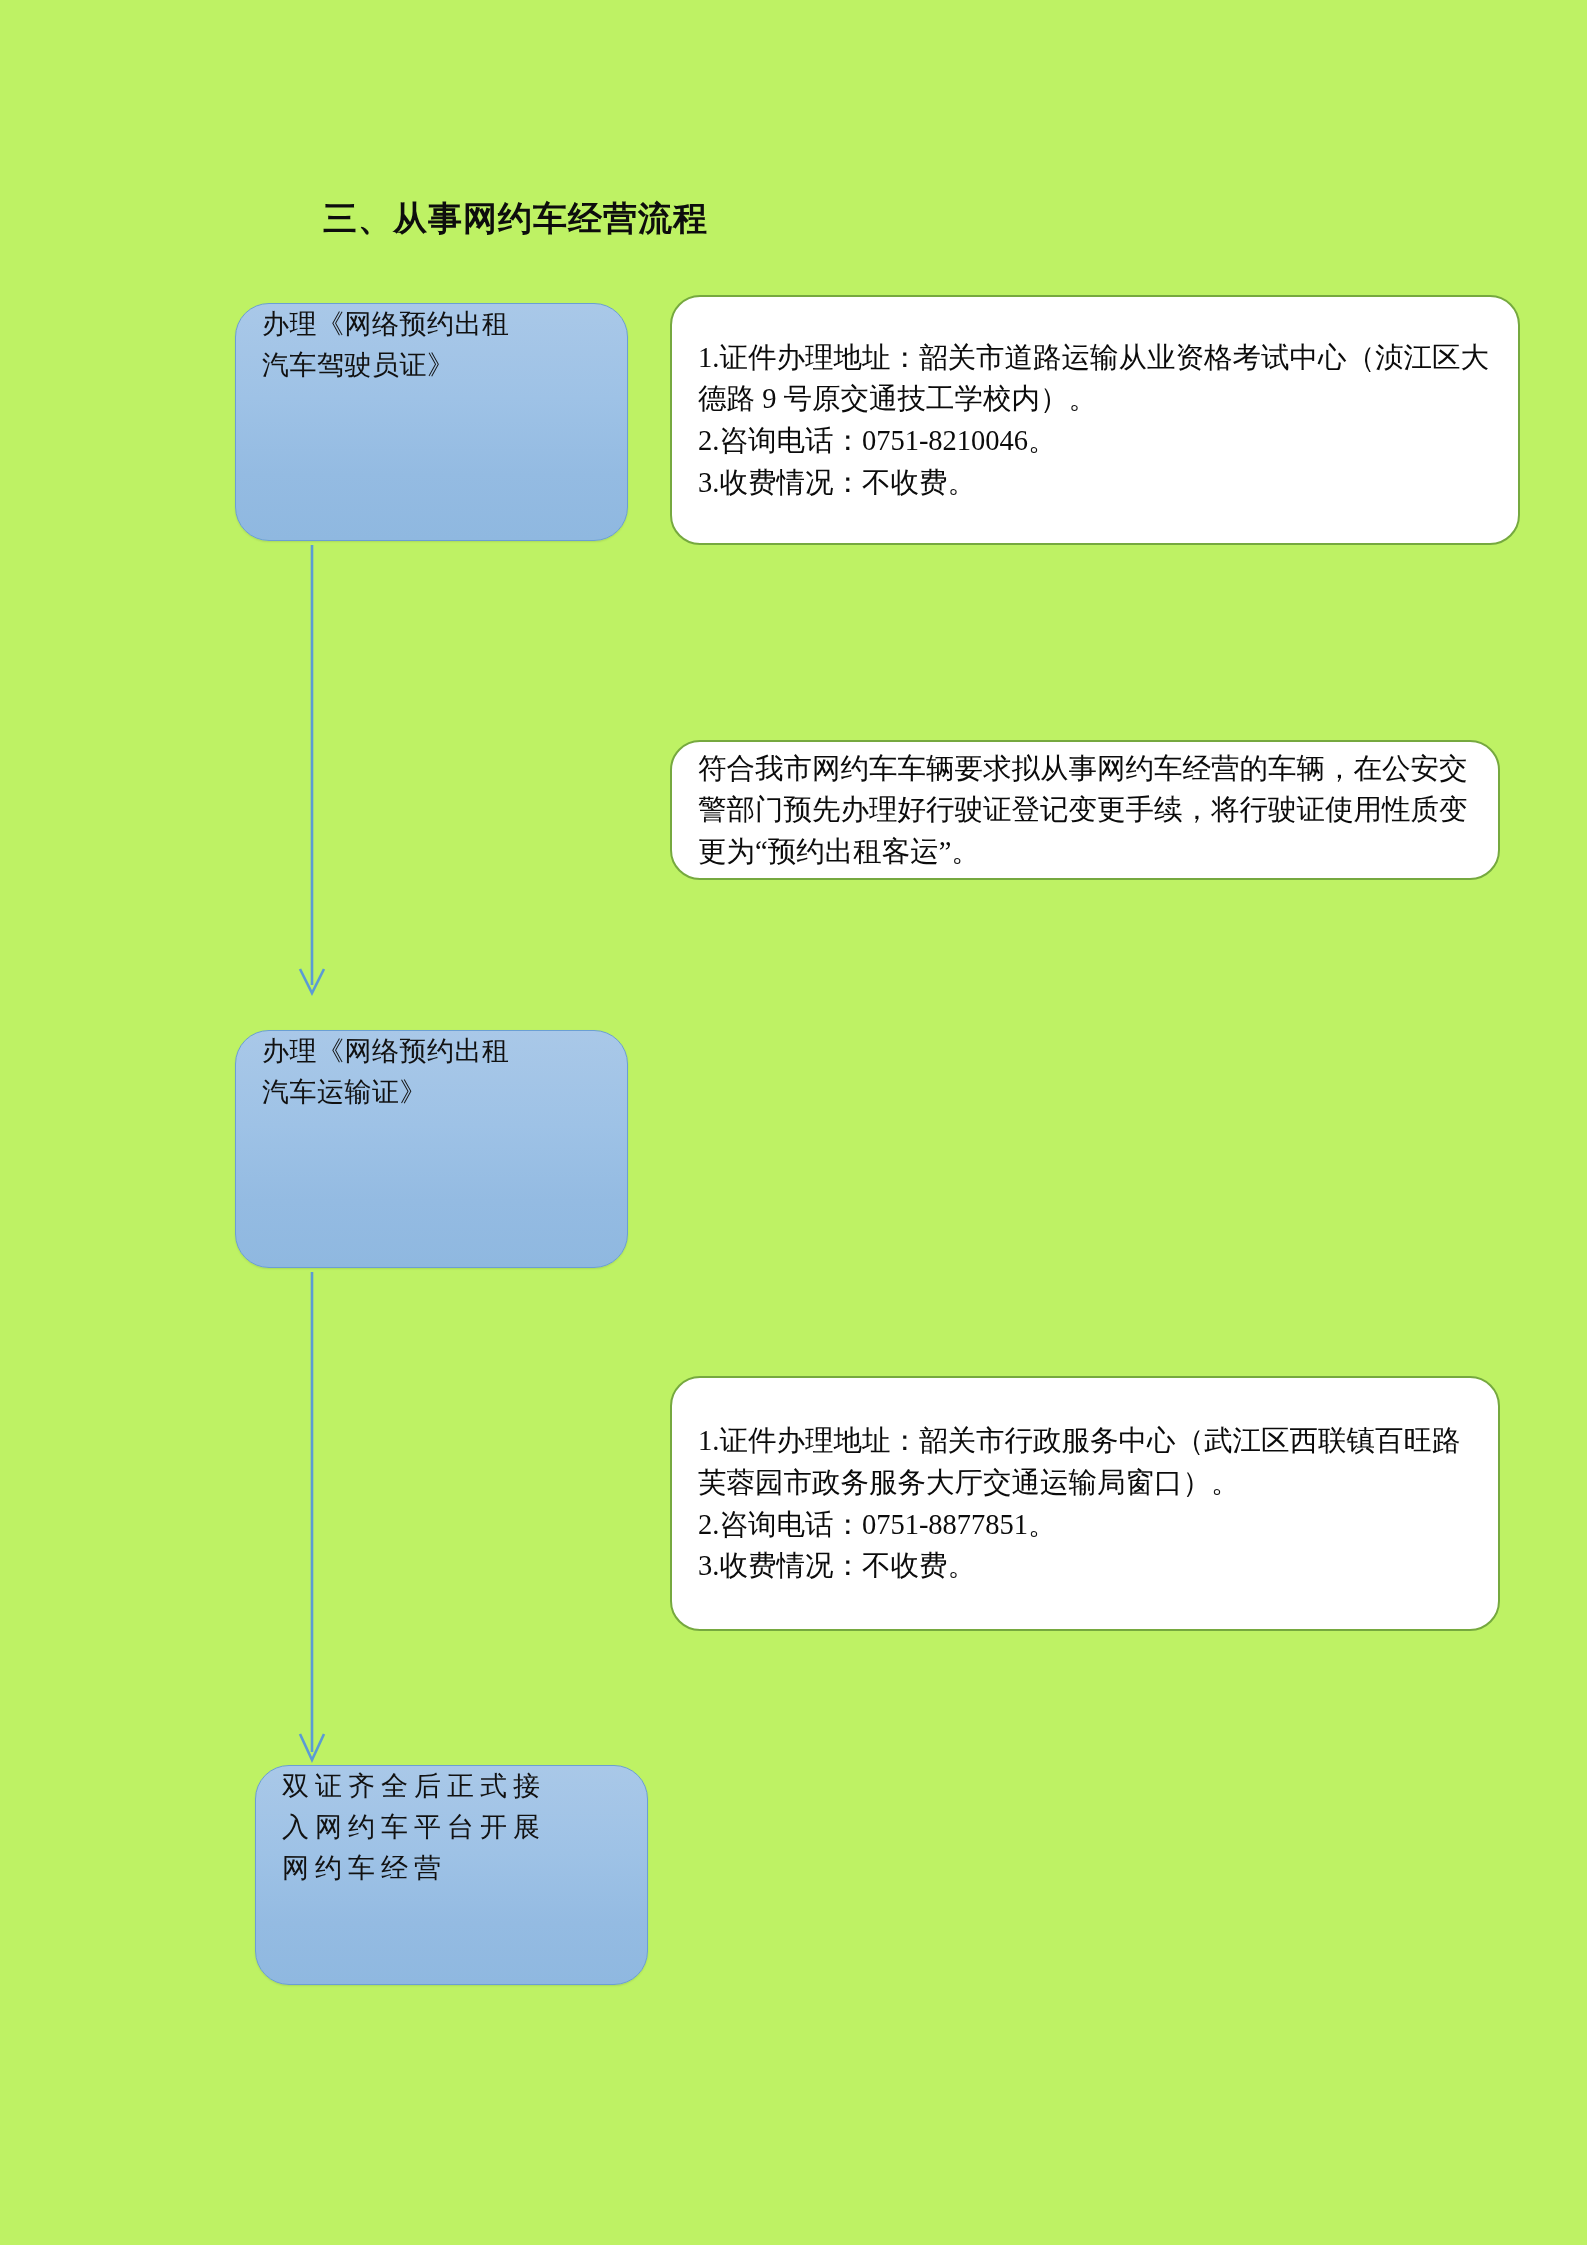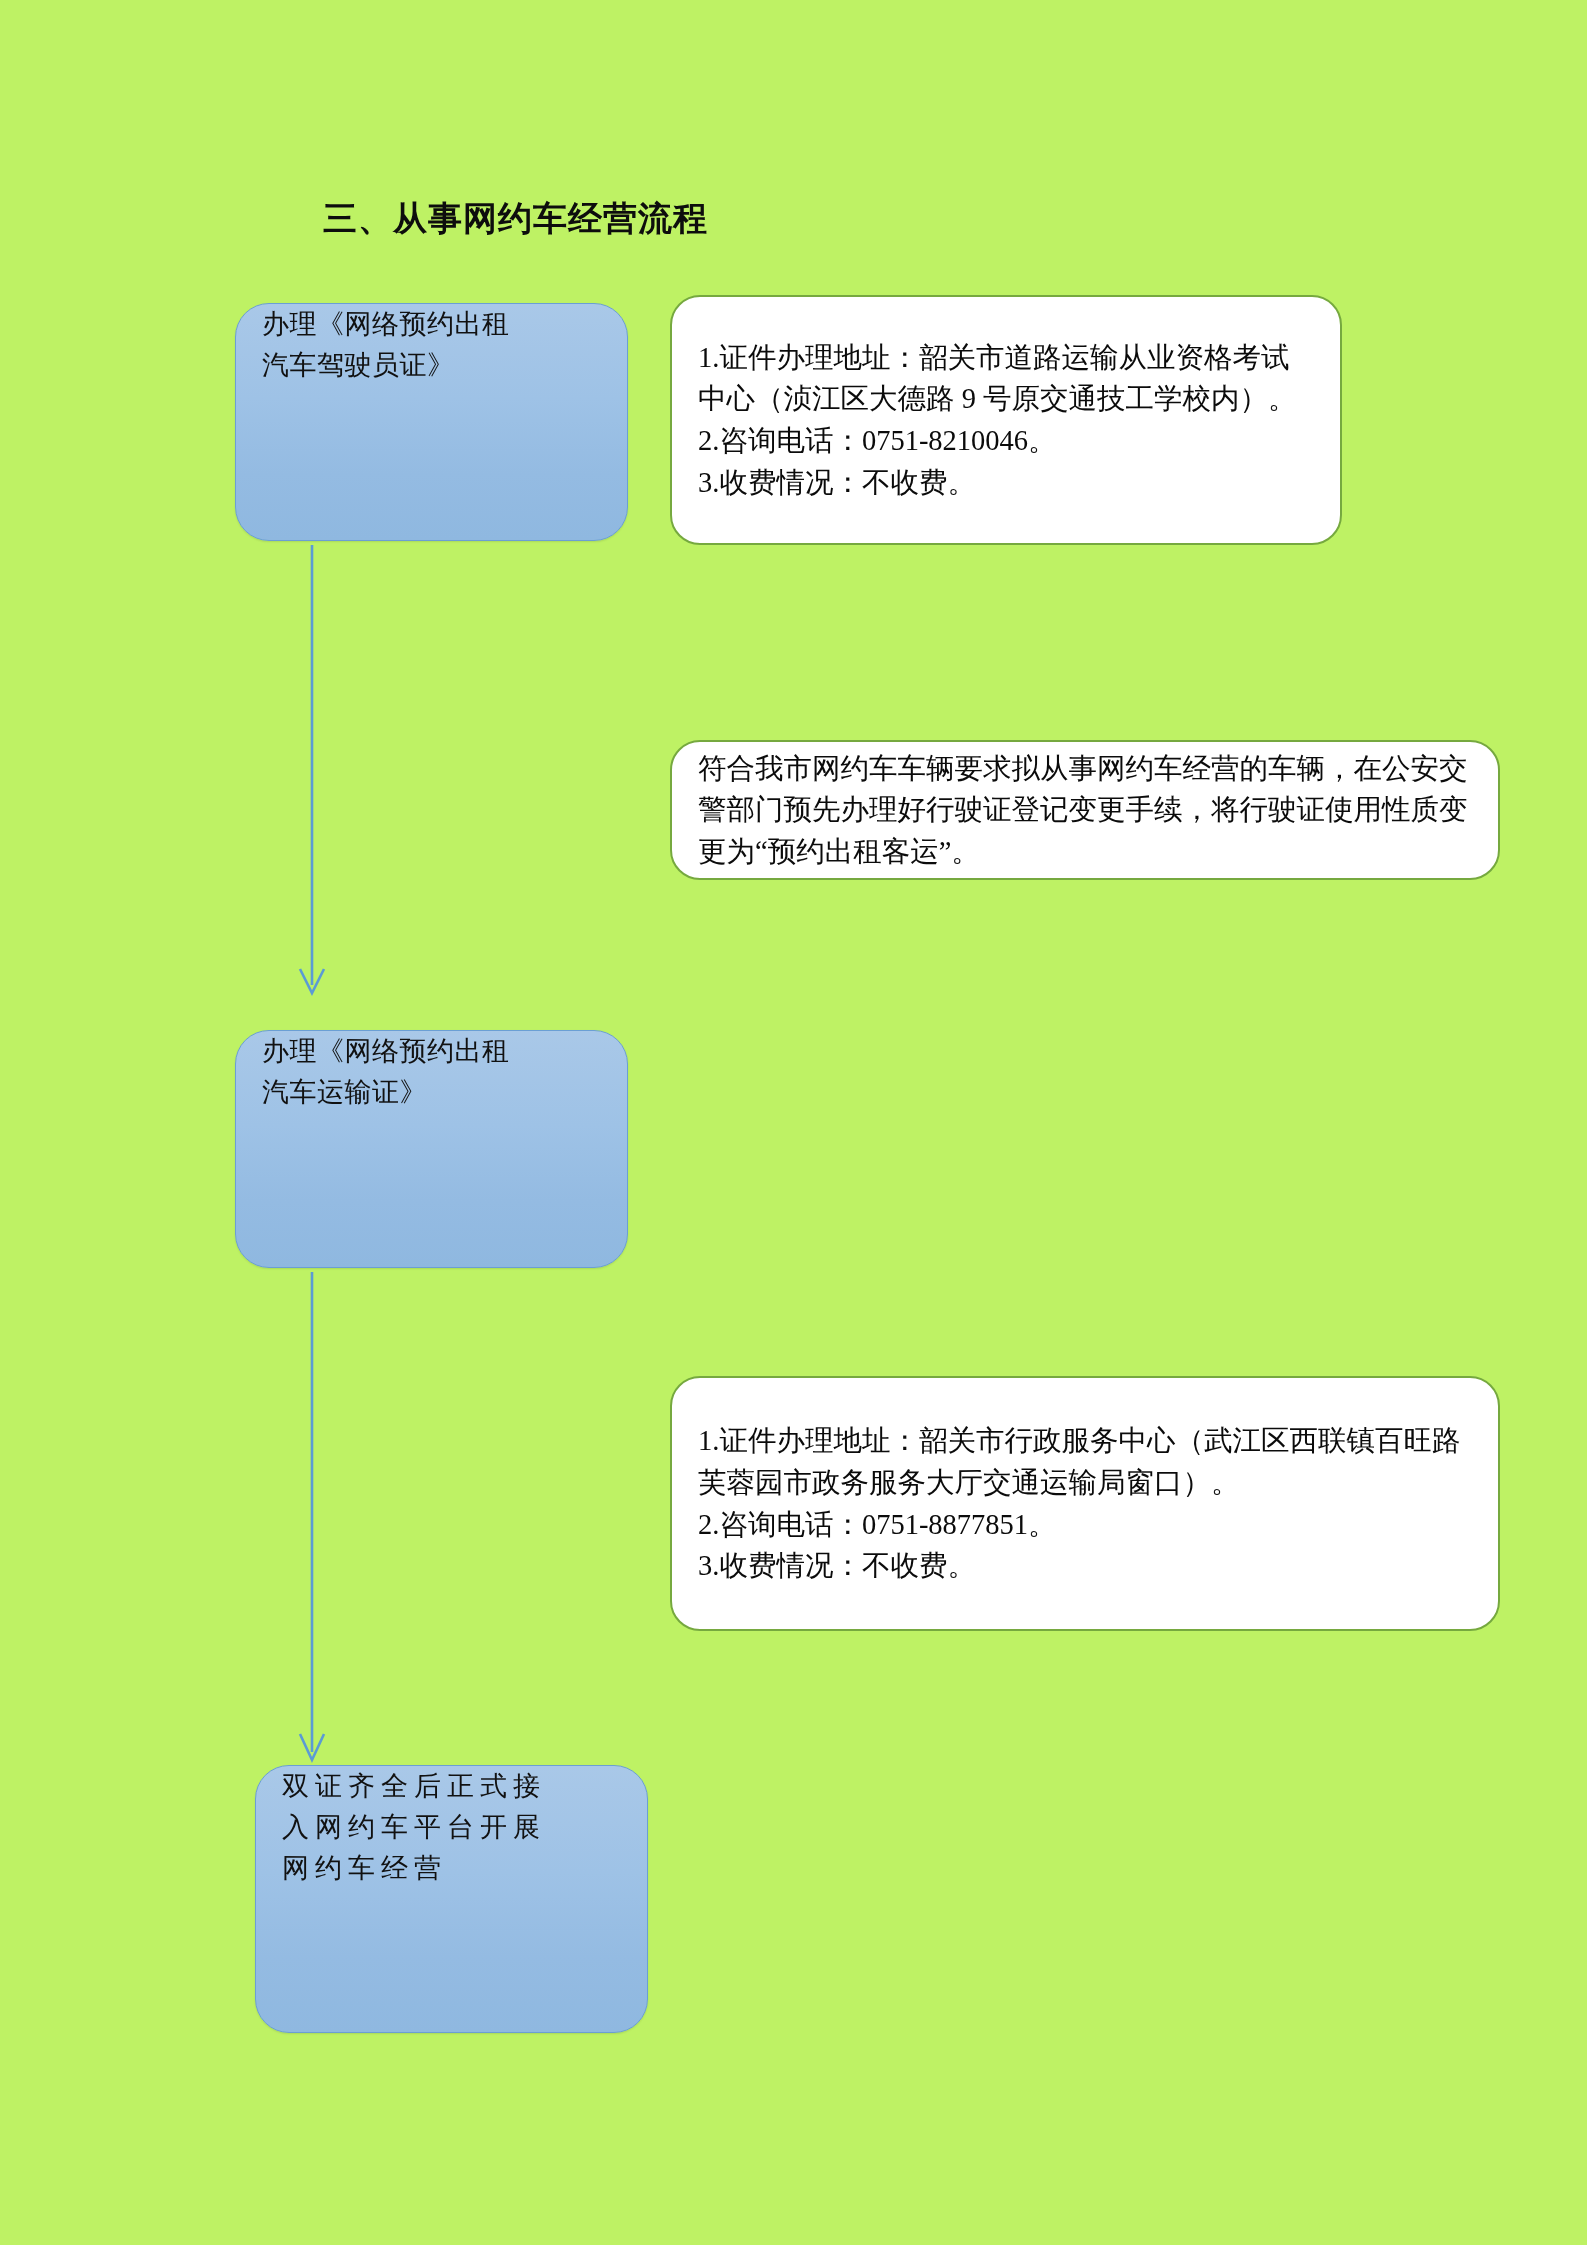--- a/index.html
+++ b/index.html
@@ -86,21 +86,21 @@
 
 <div class="page">
 
   <div class="doc-title">三、从事网约车经营流程</div>
 
   <div class="blue-box" style="left:235px; top:303px; width:393px; height:238px;">
     <div class="txt">办理《网络预约出租
 汽车驾驶员证》</div>
   </div>
 
-  <div class="green-box" style="left:670px; top:295px; width:672px; height:250px;">
+  <div class="green-box" style="left:670px; top:295px; width:850px; height:250px;">
     <div class="txt">1.证件办理地址：韶关市道路运输从业资格考试中心（浈江区大德路 9 号原交通技工学校内）。
 2.咨询电话：0751-8210046。
 3.收费情况：不收费。</div>
   </div>
 
   <div class="arrow" style="left:292px; top:545px; height:450px;">
     <svg width="40" height="450" viewBox="0 0 40 450">
       <line x1="20" y1="0" x2="20" y2="440" stroke="#5b9bd5" stroke-width="2.6"></line>
       <polyline points="8,424 20,448 32,424" fill="none" stroke="#5b9bd5" stroke-width="2.6"></polyline>
     </svg>
@@ -122,19 +122,19 @@
       <polyline points="8,462 20,488 32,462" fill="none" stroke="#5b9bd5" stroke-width="2.6"></polyline>
     </svg>
   </div>
 
   <div class="green-box" style="left:670px; top:1376px; width:830px; height:255px;">
     <div class="txt">1.证件办理地址：韶关市行政服务中心（武江区西联镇百旺路芙蓉园市政务服务大厅交通运输局窗口）。
 2.咨询电话：0751-8877851。
 3.收费情况：不收费。</div>
   </div>
 
-  <div class="blue-box spaced" style="left:255px; top:1765px; width:393px; height:268px;">
+  <div class="blue-box spaced" style="left:255px; top:1765px; width:393px; height:220px;">
     <div class="txt">双证齐全后正式接
 入网约车平台开展
 网约车经营</div>
   </div>
 
 </div>
 
 </body></html>

